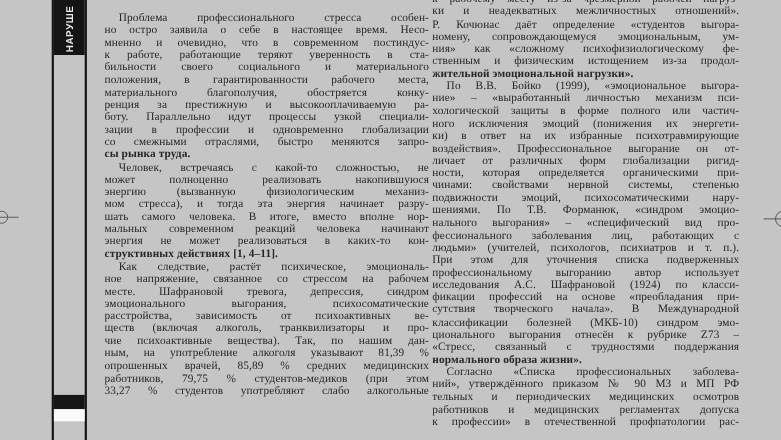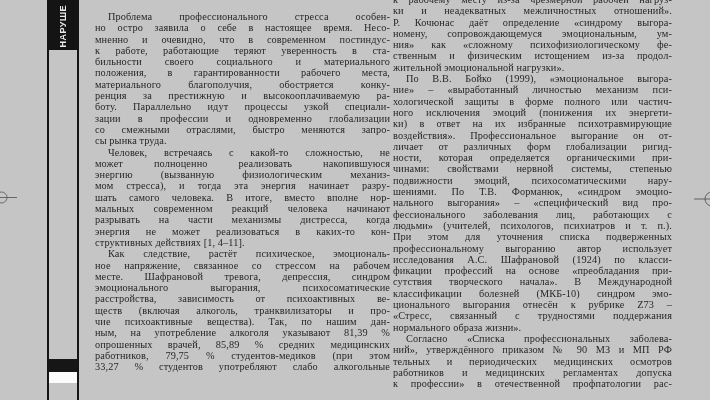--- a/index.html
+++ b/index.html
@@ -31,21 +31,21 @@
     position:absolute;
     font-size:10.3px;line-height:11.3px;color:#272727;
     letter-spacing:0.1px;
   }
   .col-left{left:95px;top:11px;width:295px;}
   .col-right{left:393px;top:-6px;width:279px;}
   .ln{
     height:11.3px;overflow:hidden;white-space:normal;
     text-align:justify;text-align-last:justify;
   }
-  .ln.end{text-align-last:left;}
+  .ln.end{text-align-last:left;font-weight:bold;}
   .ln.indent{text-indent:13px;}
 </style>
 </head>
 <body>
 
 <div class="rule rule-left"></div>
 <div class="rule rule-right"></div>
 
 <div class="tab">
   <span class="tab-label">НАРУШЕ</span>
@@ -76,39 +76,38 @@
     <div class="ln">боту. Параллельно идут процессы узкой специали-</div>
     <div class="ln">зации в профессии и одновременно глобализации</div>
     <div class="ln">со смежными отраслями, быстро меняются запро-</div>
     <div class="ln end">сы рынка труда.</div>
     <div class="ln indent">Человек, встречаясь с какой-то сложностью, не</div>
     <div class="ln">может полноценно реализовать накопившуюся</div>
     <div class="ln">энергию (вызванную физиологическим механиз-</div>
     <div class="ln">мом стресса), и тогда эта энергия начинает разру-</div>
     <div class="ln">шать самого человека. В итоге, вместо вполне нор-</div>
     <div class="ln">мальных современном реакций человека начинают</div>
-    <div class="ln">разрывать на части механизмы дистресса, когда</div>
     <div class="ln">энергия не может реализоваться в каких-то кон-</div>
     <div class="ln end">структивных действиях [1, 4–11].</div>
     <div class="ln indent">Как следствие, растёт психическое, эмоциональ-</div>
     <div class="ln">ное напряжение, связанное со стрессом на рабочем</div>
     <div class="ln">месте. Шафрановой тревога, депрессия, синдром</div>
     <div class="ln">эмоционального выгорания, психосоматические</div>
     <div class="ln">расстройства, зависимость от психоактивных ве-</div>
     <div class="ln">ществ (включая алкоголь, транквилизаторы и про-</div>
     <div class="ln">чие психоактивные вещества). Так, по нашим дан-</div>
     <div class="ln">ным, на употребление алкоголя указывают 81,39 %</div>
     <div class="ln">опрошенных врачей, 85,89 % средних медицинских</div>
     <div class="ln">работников, 79,75 % студентов-медиков (при этом</div>
     <div class="ln">33,27 % студентов употребляют слабо алкогольные</div>
   </div>
 <div class="col col-right">
     <div class="ln">к рабочему месту из-за чрезмерной рабочей нагруз-</div>
     <div class="ln">ки и неадекватных межличностных отношений».</div>
-    <div class="ln">Р. Кочюнас даёт определение «синдрому выгора-</div>
+    <div class="ln">Р. Кочюнас даёт определение «студентов выгора-</div>
     <div class="ln">номену, сопровождающемуся эмоциональным, ум-</div>
     <div class="ln">ния» как «сложному психофизиологическому фе-</div>
     <div class="ln">ственным и физическим истощением из-за продол-</div>
     <div class="ln end">жительной эмоциональной нагрузки».</div>
     <div class="ln indent">По В.В. Бойко (1999), «эмоциональное выгора-</div>
     <div class="ln">ние» – «выработанный личностью механизм пси-</div>
     <div class="ln">хологической защиты в форме полного или частич-</div>
     <div class="ln">ного исключения эмоций (понижения их энергети-</div>
     <div class="ln">ки) в ответ на их избранные психотравмирующие</div>
     <div class="ln">воздействия». Профессиональное выгорание он от-</div>

